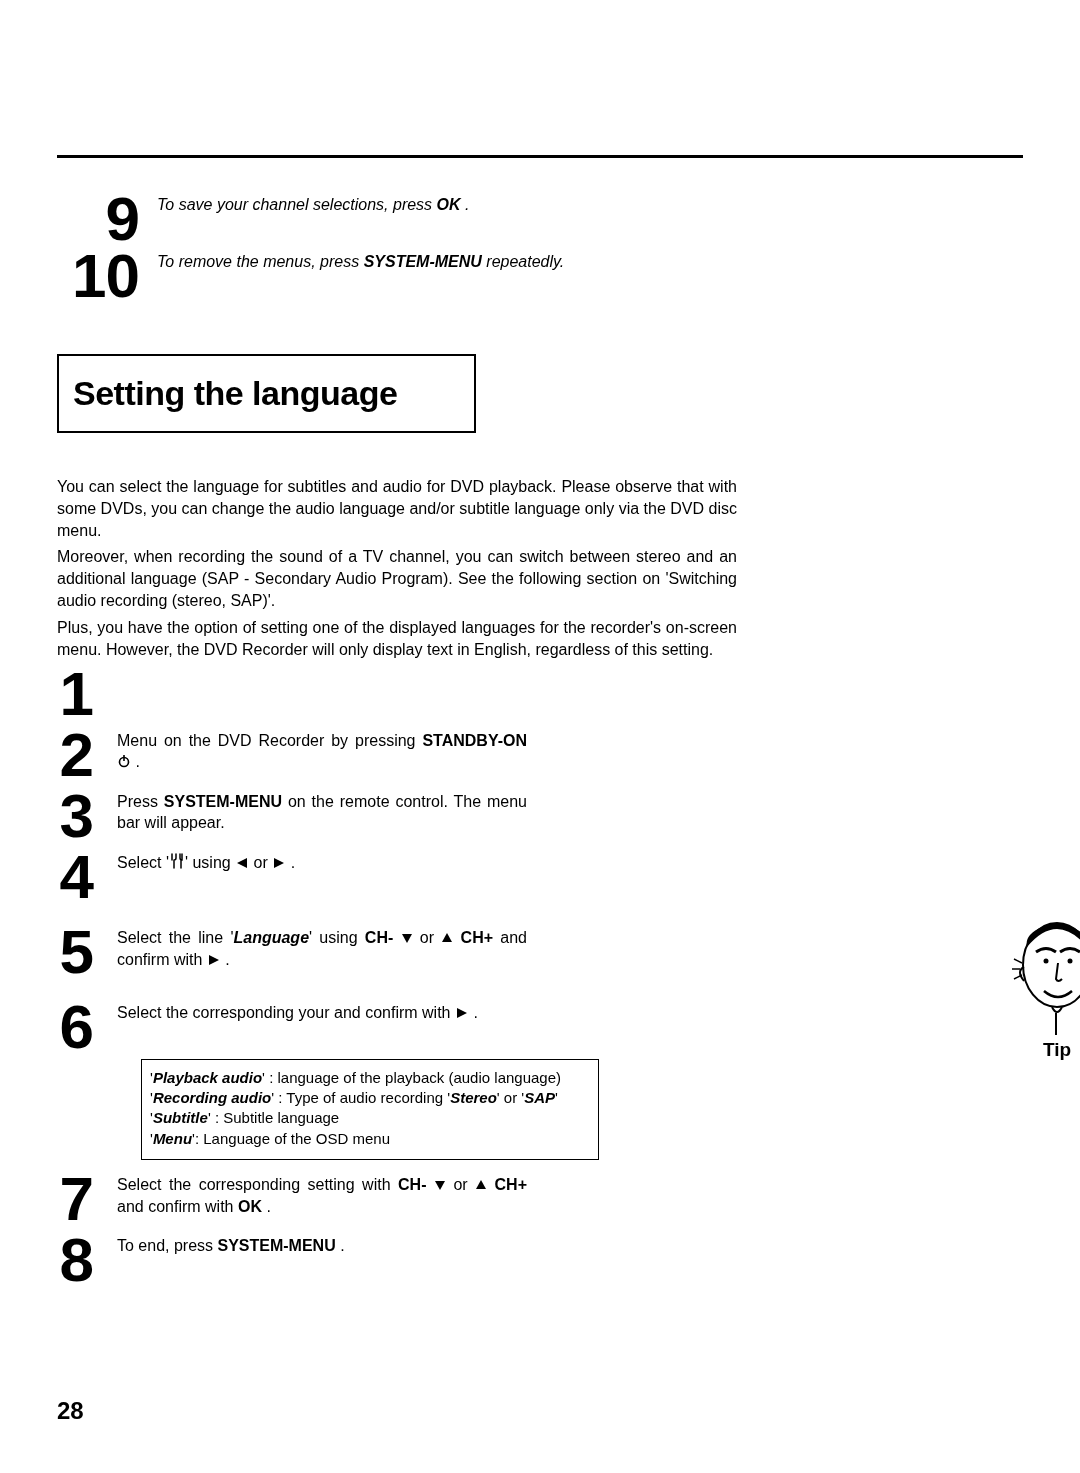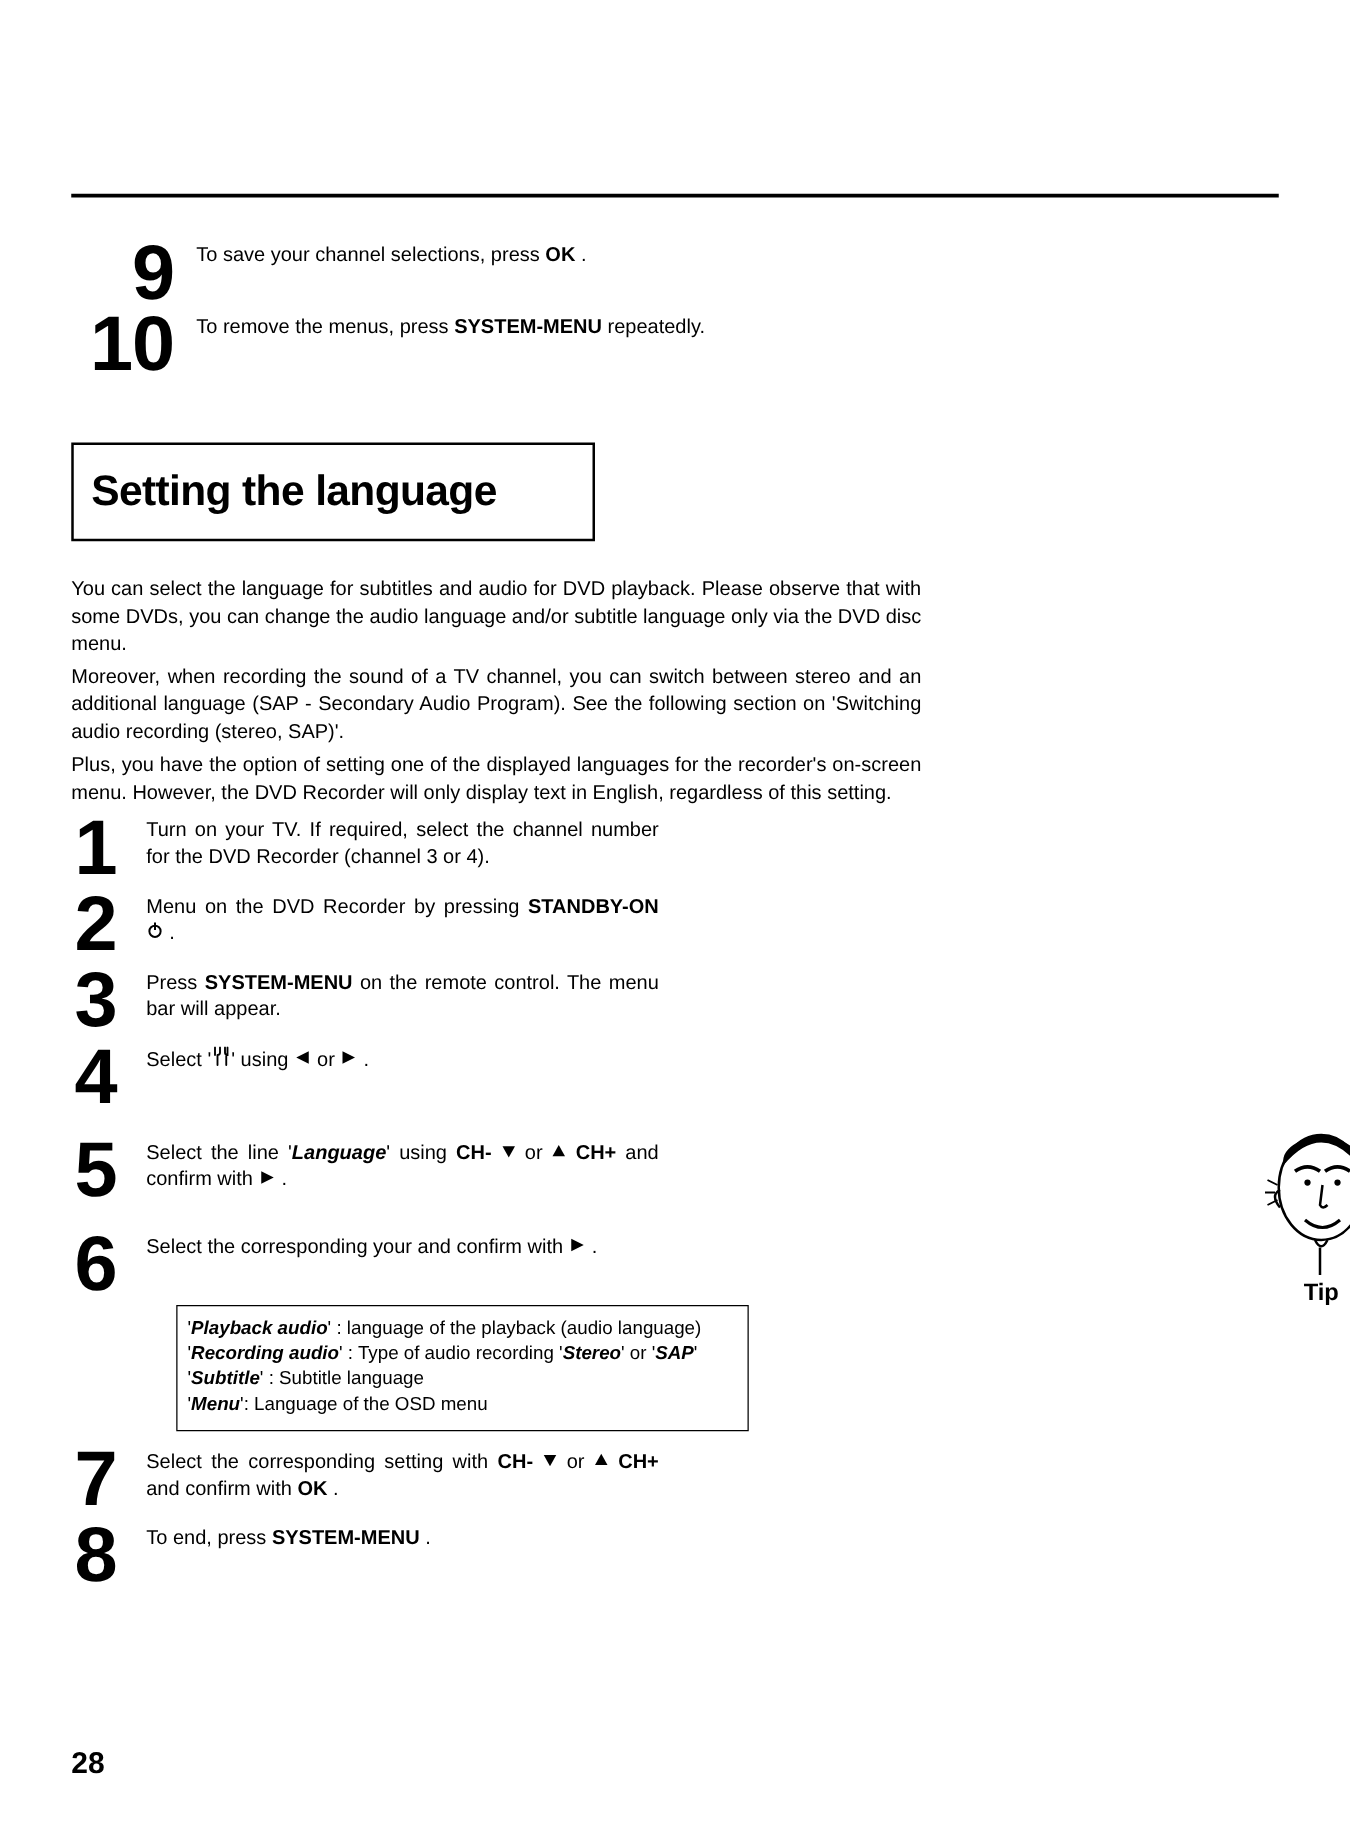--- a/index.html
+++ b/index.html
@@ -46,28 +46,29 @@
     box-sizing: border-box;
   }
   .step-no.wider { width: 100px; flex: 0 0 100px; }
   .step-text {
     font-size: 16px;
     line-height: 1.35;
     padding-top: 4px;
   }
   .narrow-col {
     width: 470px;
+    font-style: italic;
   }
   b { font-weight: 700; }
   .section-title-box {
     border: 2px solid #000;
     display: inline-block;
     padding: 18px 77px 18px 14px;
     margin-top: 50px;
-    margin-bottom: 28px;
+    margin-bottom: 43px;
   }
   .section-title-box h2 {
     margin: 0;
     font-family: "Arial Black", Arial, sans-serif;
     font-weight: 900;
     font-size: 34px;
     letter-spacing: -0.5px;
   }
   .intro {
     font-size: 16px;
@@ -192,21 +193,20 @@
       <p>Moreover, when recording the sound of a TV channel, you can switch between stereo and an additional language (SAP - Secondary Audio Program). See the following section on 'Switching audio recording (stereo, SAP)'.</p>
       <p>Plus, you have the option of setting one of the displayed languages for the recorder's on-screen menu. However, the DVD Recorder will only display text in English, regardless of this setting.</p>
     </div>
 
     
     <div class="steps2">
       <div class="left">
 
         <div class="step2-item">
           <div class="step2-no">1</div>
-          <div class="step2-text">Turn on your TV. If required, select the channel number for the DVD Recorder (channel 3 or 4).</div>
         </div>
 
         <div class="step2-item">
           <div class="step2-no">2</div>
           <div class="step2-text">
             <span>Menu on the DVD Recorder by pressing </span><b>STANDBY-ON</b>
             <span class="glyph"><svg width="14" height="14" viewBox="0 0 14 14">
                   <circle cx="7" cy="8" r="4.5" fill="none" stroke="#000" stroke-width="1.6"></circle>
                   <line x1="7" y1="1" x2="7" y2="7" stroke="#000" stroke-width="1.6"></line>
                 </svg></span><span> .</span>

